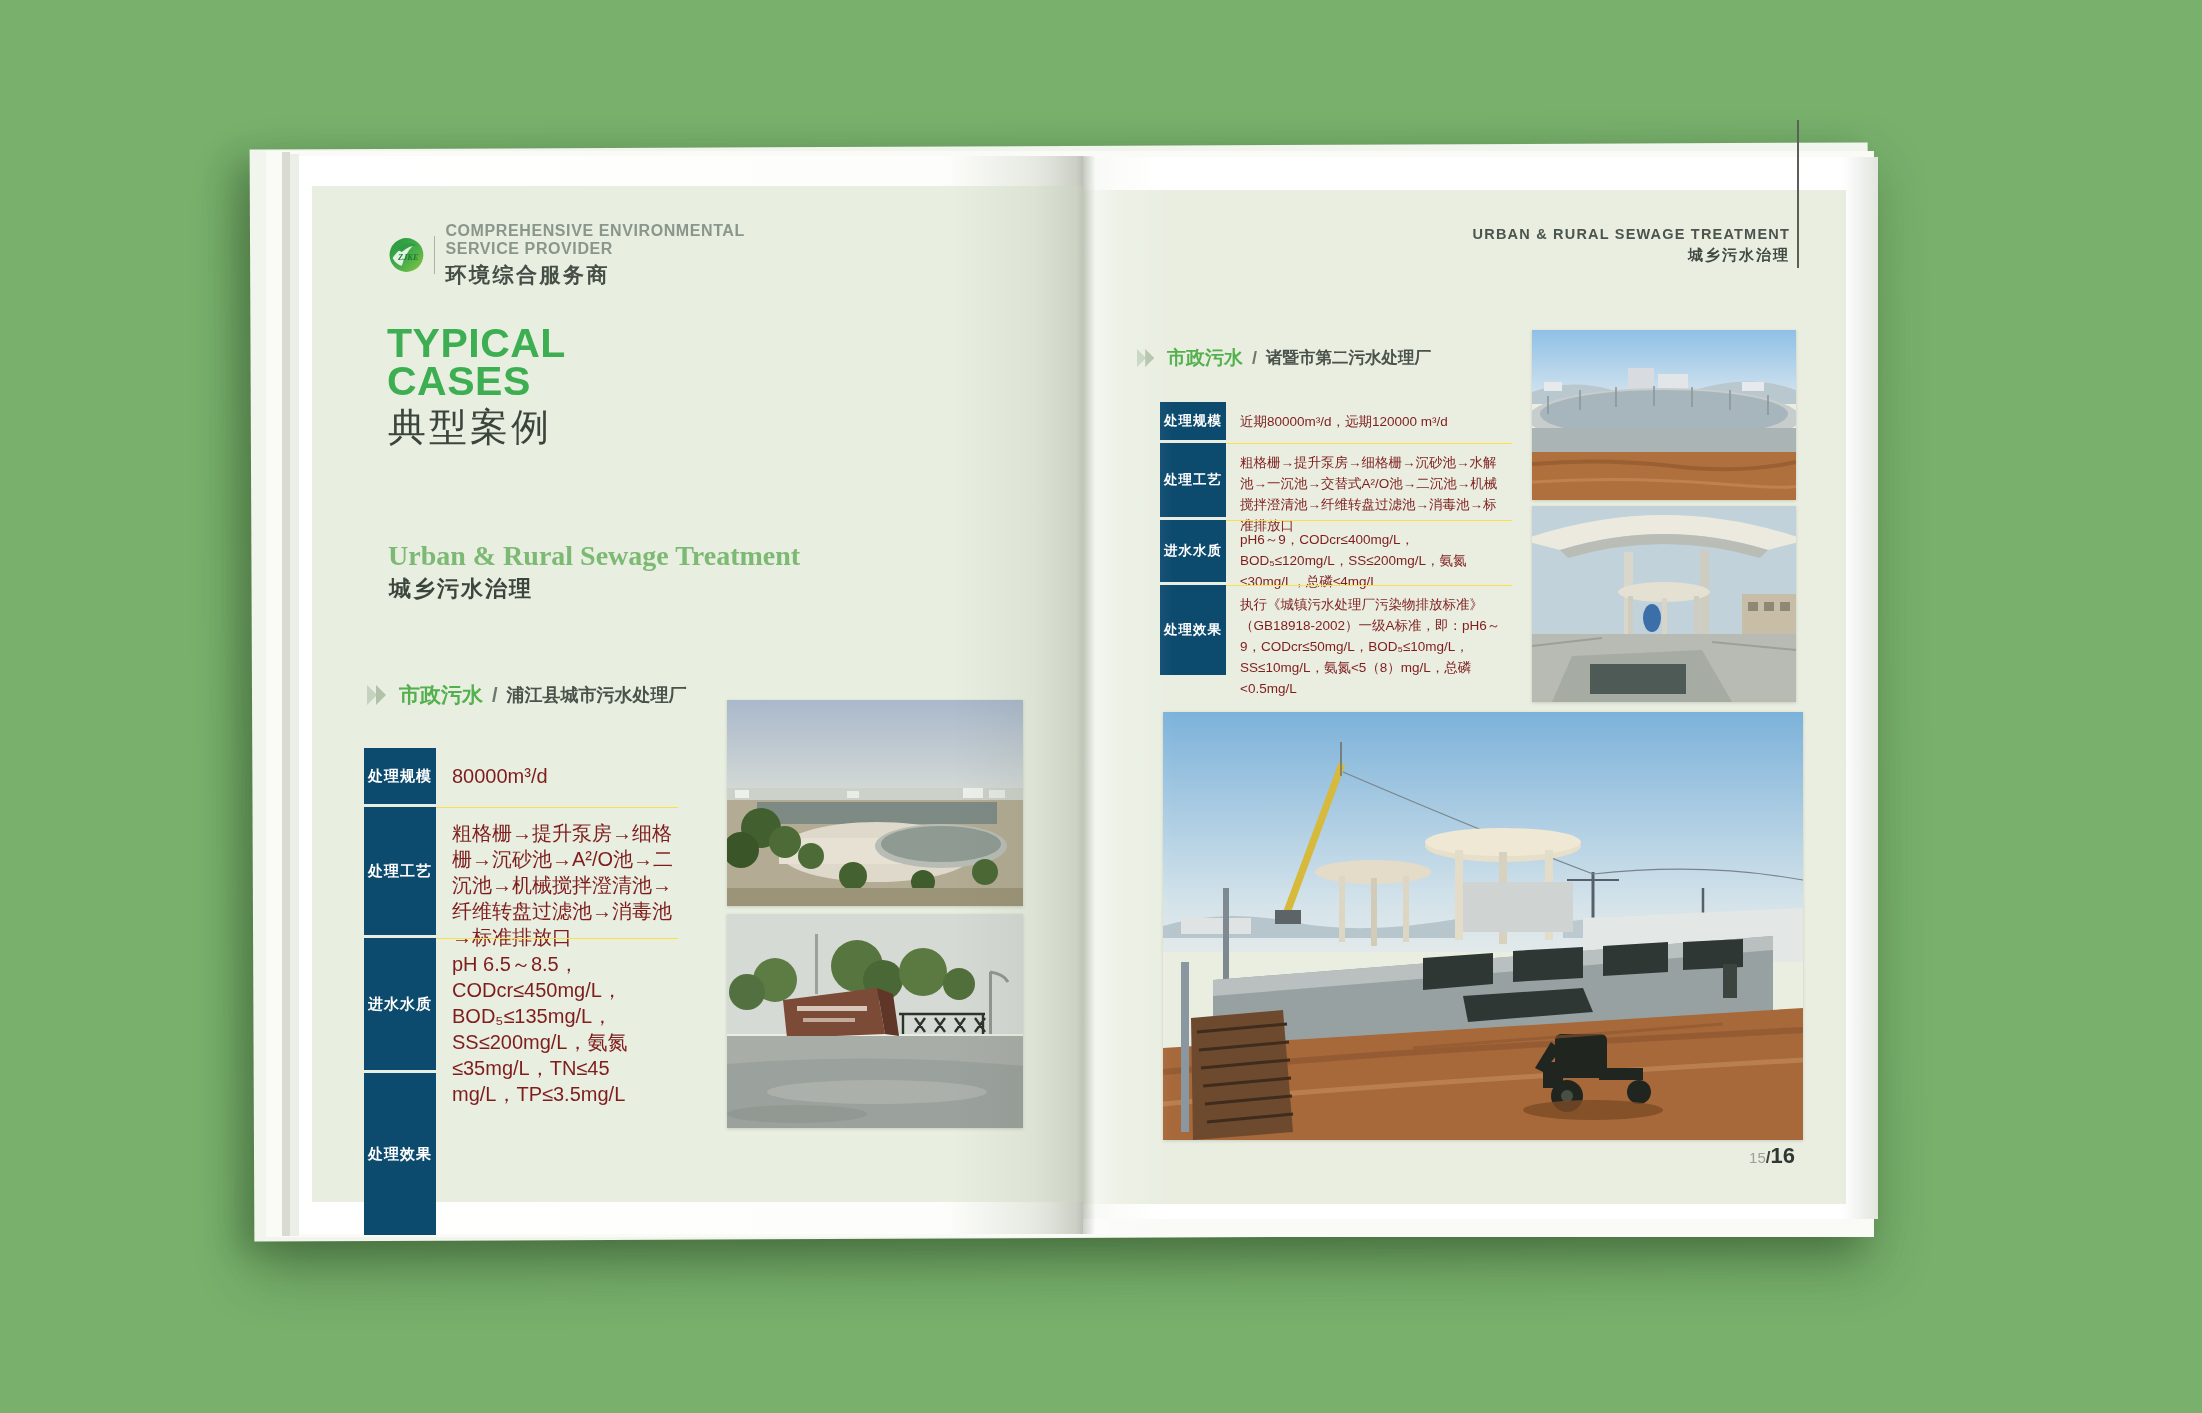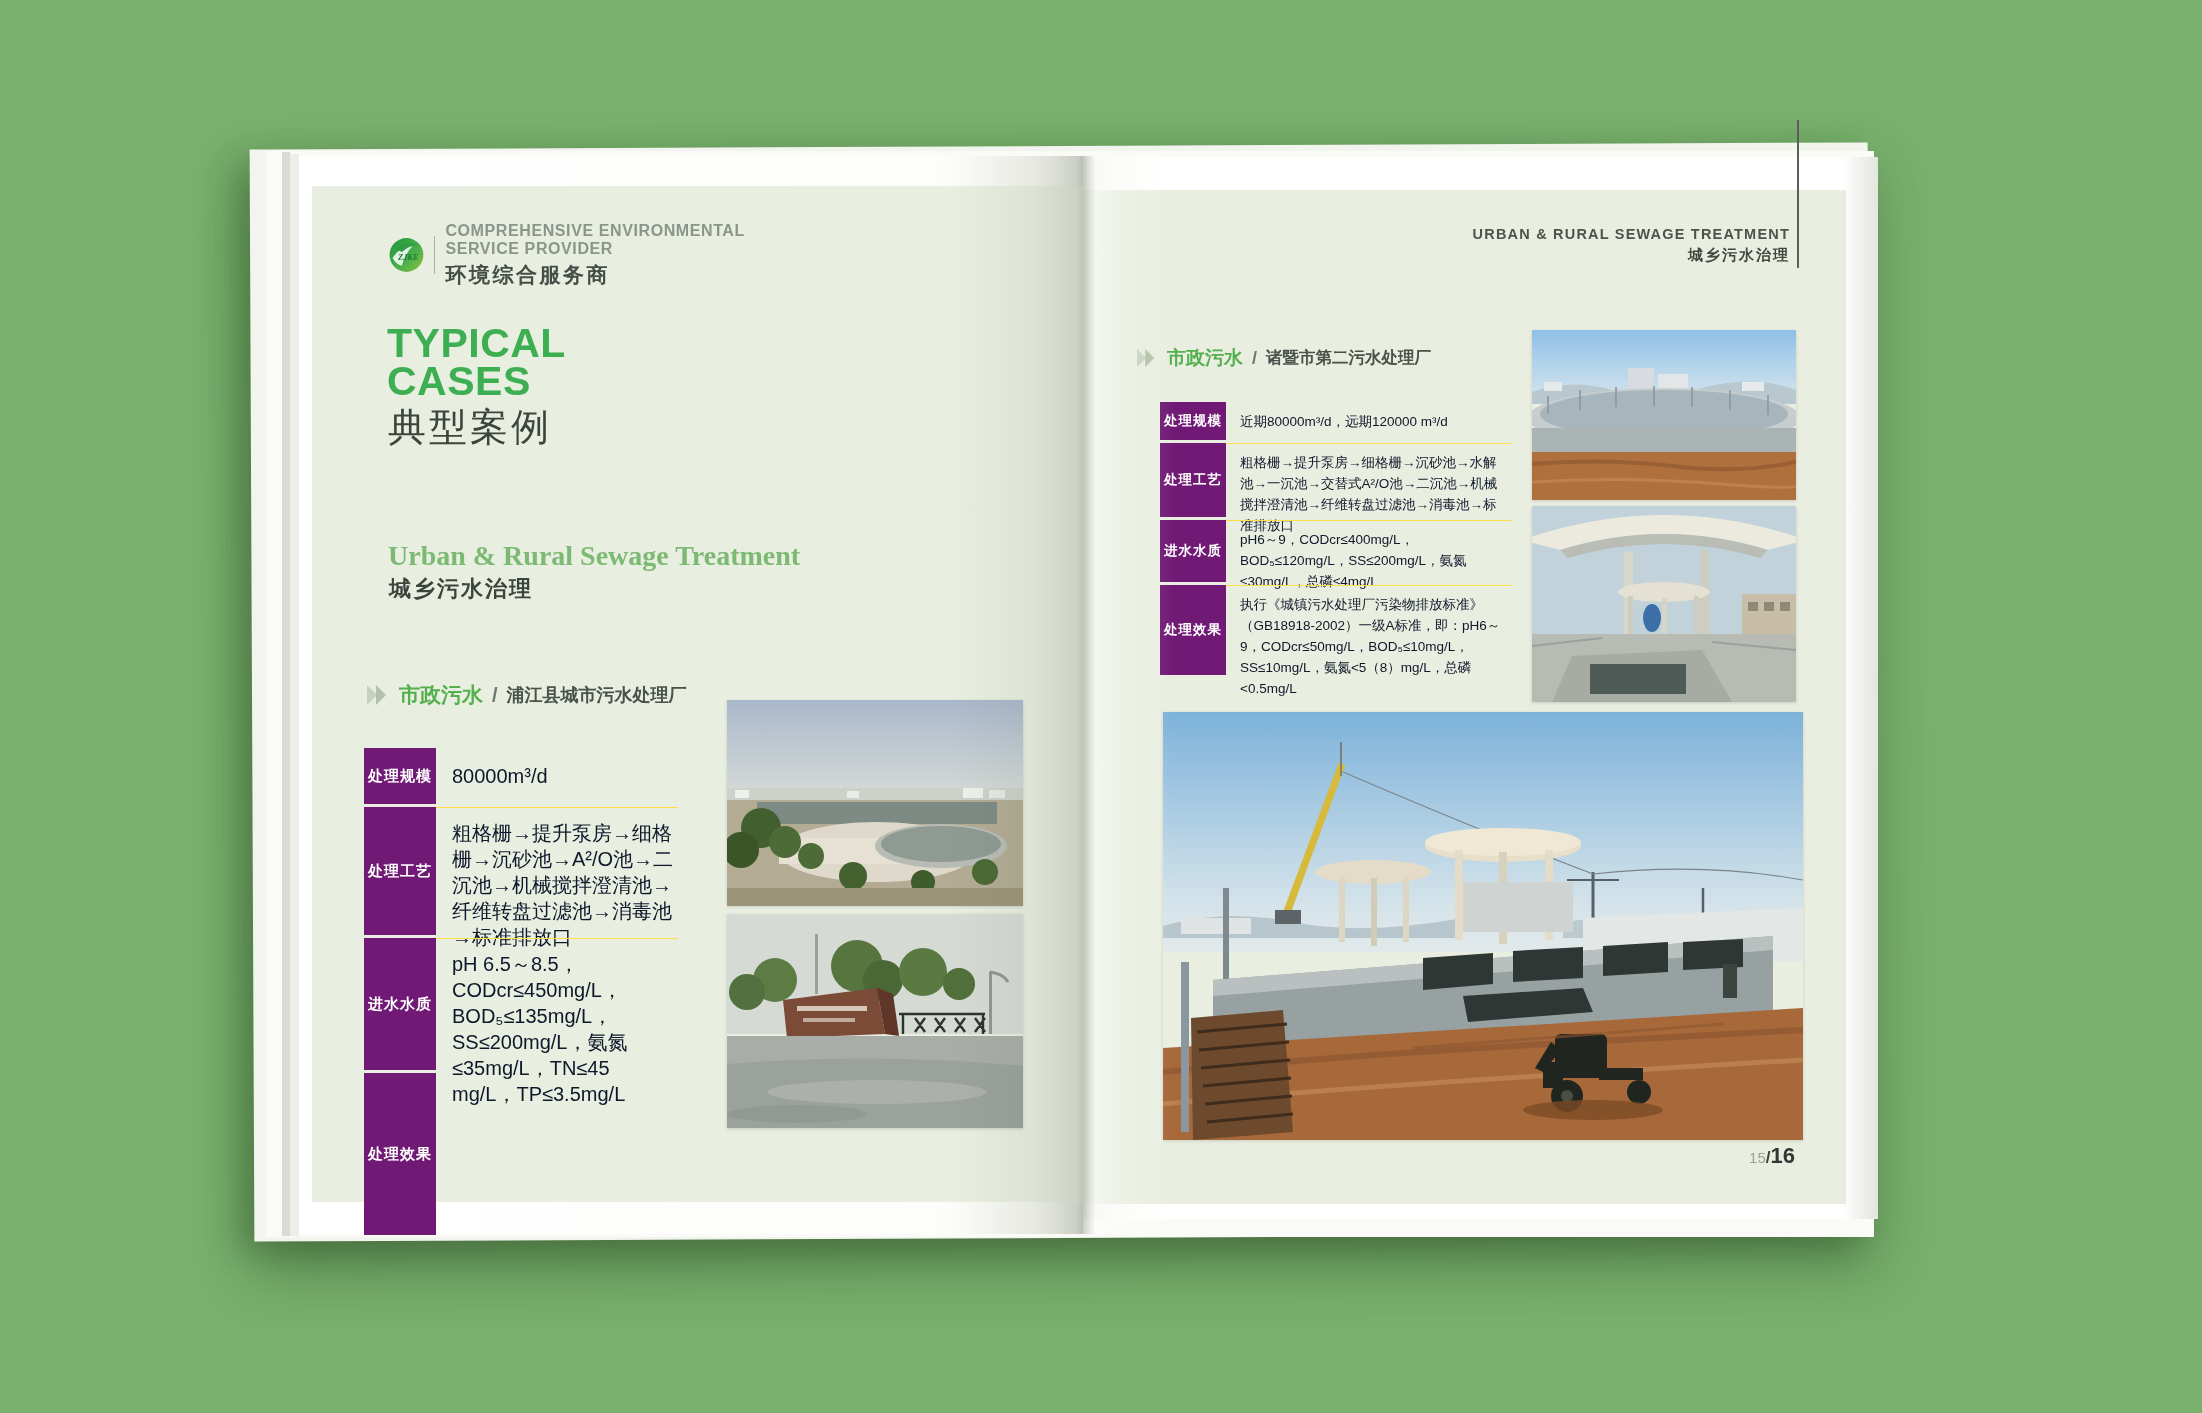--- a/index.html
+++ b/index.html
@@ -40,23 +40,23 @@
   
   .case-header{display:flex;align-items:center;gap:9px;}
   .case-header .cat{font-weight:700;color:#53b04d;}
   .case-header .slash{font-weight:700;color:#6d786f;}
   .case-header .name{font-weight:700;color:#49524b;}
   .chev{flex:0 0 auto;}
 
   
   .spec-table{display:flex;flex-direction:column;}
   .spec-row{display:flex;align-items:stretch;margin-bottom:3px;}
-  .spec-label{background:#701a75;color:#ffffff;display:flex;align-items:center;justify-content:center;
+  .spec-label{background:#0c4a6e;color:#ffffff;display:flex;align-items:center;justify-content:center;
               font-weight:600;letter-spacing:1px;flex:0 0 auto;text-align:center;}
-  .spec-value{flex:1 1 auto;color:#0f172a;}
+  .spec-value{flex:1 1 auto;color:#7f1d1d;}
   .spec-row + .spec-row .spec-value{border-top:1px solid #fde047;}
   .t-left .spec-label{width:72px;font-size:15px;}
   .t-left .spec-value{font-size:20px;line-height:26px;padding:12px 4px 10px 16px;}
   .t-right .spec-label{width:66px;font-size:13.5px;}
   .t-right .spec-value{font-size:13.5px;line-height:21px;padding:8px 4px 7px 14px;}
 
   
   .photo{display:block;box-shadow:0 1px 3px rgba(40,60,35,.18);}
 
   

